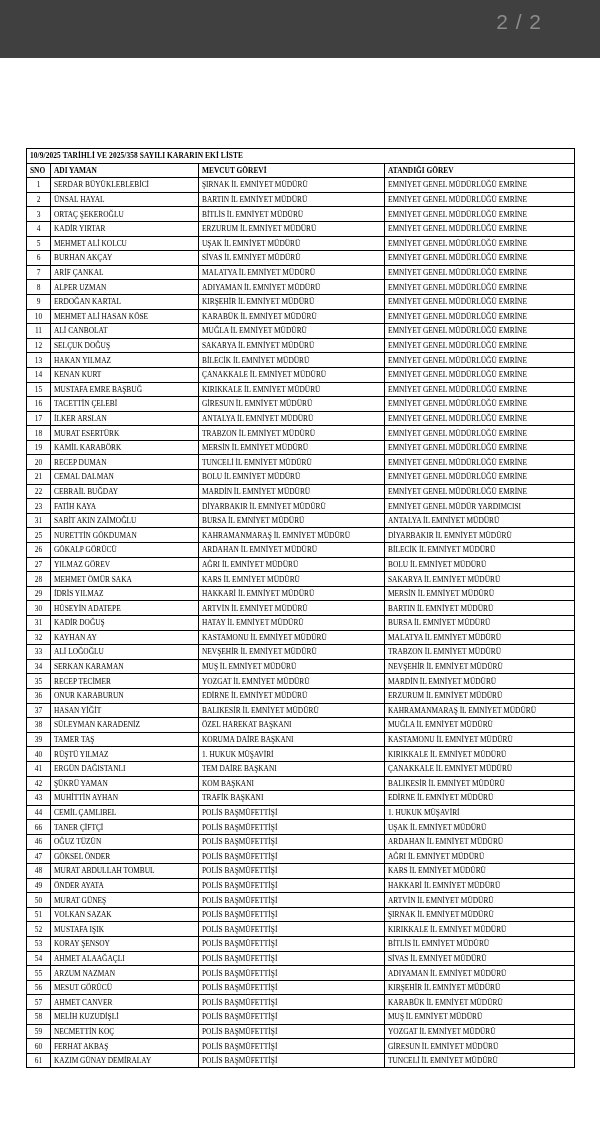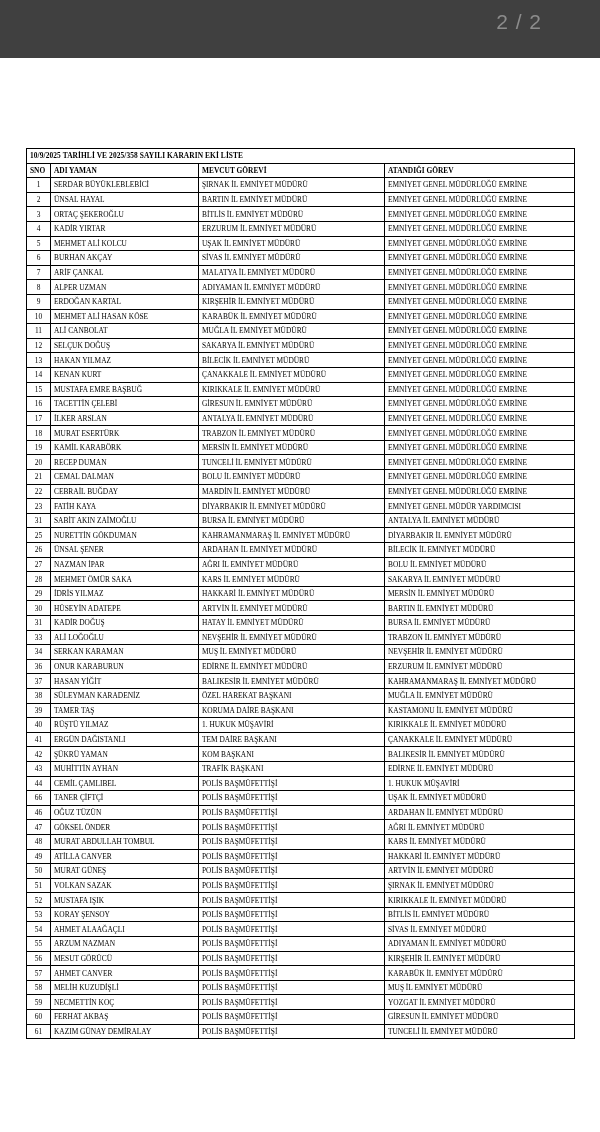--- a/index.html
+++ b/index.html
@@ -251,27 +251,27 @@
               <td>ANTALYA İL EMNİYET MÜDÜRÜ</td>
             </tr>
             <tr>
               <td class="sno">25</td>
               <td>NURETTİN GÖKDUMAN</td>
               <td>KAHRAMANMARAŞ İL EMNİYET MÜDÜRÜ</td>
               <td>DİYARBAKIR İL EMNİYET MÜDÜRÜ</td>
             </tr>
             <tr>
               <td class="sno">26</td>
-              <td>ÜNSAL ŞENER</td>
+              <td>GÖKALP GÖRÜCÜ</td>
               <td>ARDAHAN İL EMNİYET MÜDÜRÜ</td>
               <td>BİLECİK İL EMNİYET MÜDÜRÜ</td>
             </tr>
             <tr>
               <td class="sno">27</td>
-              <td>NAZMAN İPAR</td>
+              <td>YILMAZ GÖREV</td>
               <td>AĞRI İL EMNİYET MÜDÜRÜ</td>
               <td>BOLU İL EMNİYET MÜDÜRÜ</td>
             </tr>
             <tr>
               <td class="sno">28</td>
               <td>MEHMET ÖMÜR SAKA</td>
               <td>KARS İL EMNİYET MÜDÜRÜ</td>
               <td>SAKARYA İL EMNİYET MÜDÜRÜ</td>
             </tr>
             <tr>
@@ -286,32 +286,44 @@
               <td>ARTVİN İL EMNİYET MÜDÜRÜ</td>
               <td>BARTIN İL EMNİYET MÜDÜRÜ</td>
             </tr>
             <tr>
               <td class="sno">31</td>
               <td>KADİR DOĞUŞ</td>
               <td>HATAY İL EMNİYET MÜDÜRÜ</td>
               <td>BURSA İL EMNİYET MÜDÜRÜ</td>
             </tr>
             <tr>
+              <td class="sno">32</td>
+              <td>KAYHAN AY</td>
+              <td>KASTAMONU İL EMNİYET MÜDÜRÜ</td>
+              <td>MALATYA İL EMNİYET MÜDÜRÜ</td>
+            </tr>
+            <tr>
               <td class="sno">33</td>
               <td>ALİ LOĞOĞLU</td>
               <td>NEVŞEHİR İL EMNİYET MÜDÜRÜ</td>
               <td>TRABZON İL EMNİYET MÜDÜRÜ</td>
             </tr>
             <tr>
               <td class="sno">34</td>
               <td>SERKAN KARAMAN</td>
               <td>MUŞ İL EMNİYET MÜDÜRÜ</td>
               <td>NEVŞEHİR İL EMNİYET MÜDÜRÜ</td>
             </tr>
             <tr>
+              <td class="sno">35</td>
+              <td>RECEP TECİMER</td>
+              <td>YOZGAT İL EMNİYET MÜDÜRÜ</td>
+              <td>MARDİN İL EMNİYET MÜDÜRÜ</td>
+            </tr>
+            <tr>
               <td class="sno">36</td>
               <td>ONUR KARABURUN</td>
               <td>EDİRNE İL EMNİYET MÜDÜRÜ</td>
               <td>ERZURUM İL EMNİYET MÜDÜRÜ</td>
             </tr>
             <tr>
               <td class="sno">37</td>
               <td>HASAN YİĞİT</td>
               <td>BALIKESİR İL EMNİYET MÜDÜRÜ</td>
               <td>KAHRAMANMARAŞ İL EMNİYET MÜDÜRÜ</td>
@@ -377,21 +389,21 @@
               <td>AĞRI İL EMNİYET MÜDÜRÜ</td>
             </tr>
             <tr>
               <td class="sno">48</td>
               <td>MURAT ABDULLAH TOMBUL</td>
               <td>POLİS BAŞMÜFETTİŞİ</td>
               <td>KARS İL EMNİYET MÜDÜRÜ</td>
             </tr>
             <tr>
               <td class="sno">49</td>
-              <td>ATİLLA CANVER</td>
+              <td>ÖNDER AYATA</td>
               <td>POLİS BAŞMÜFETTİŞİ</td>
               <td>HAKKARİ İL EMNİYET MÜDÜRÜ</td>
             </tr>
             <tr>
               <td class="sno">50</td>
               <td>MURAT GÜNEŞ</td>
               <td>POLİS BAŞMÜFETTİŞİ</td>
               <td>ARTVİN İL EMNİYET MÜDÜRÜ</td>
             </tr>
             <tr>

